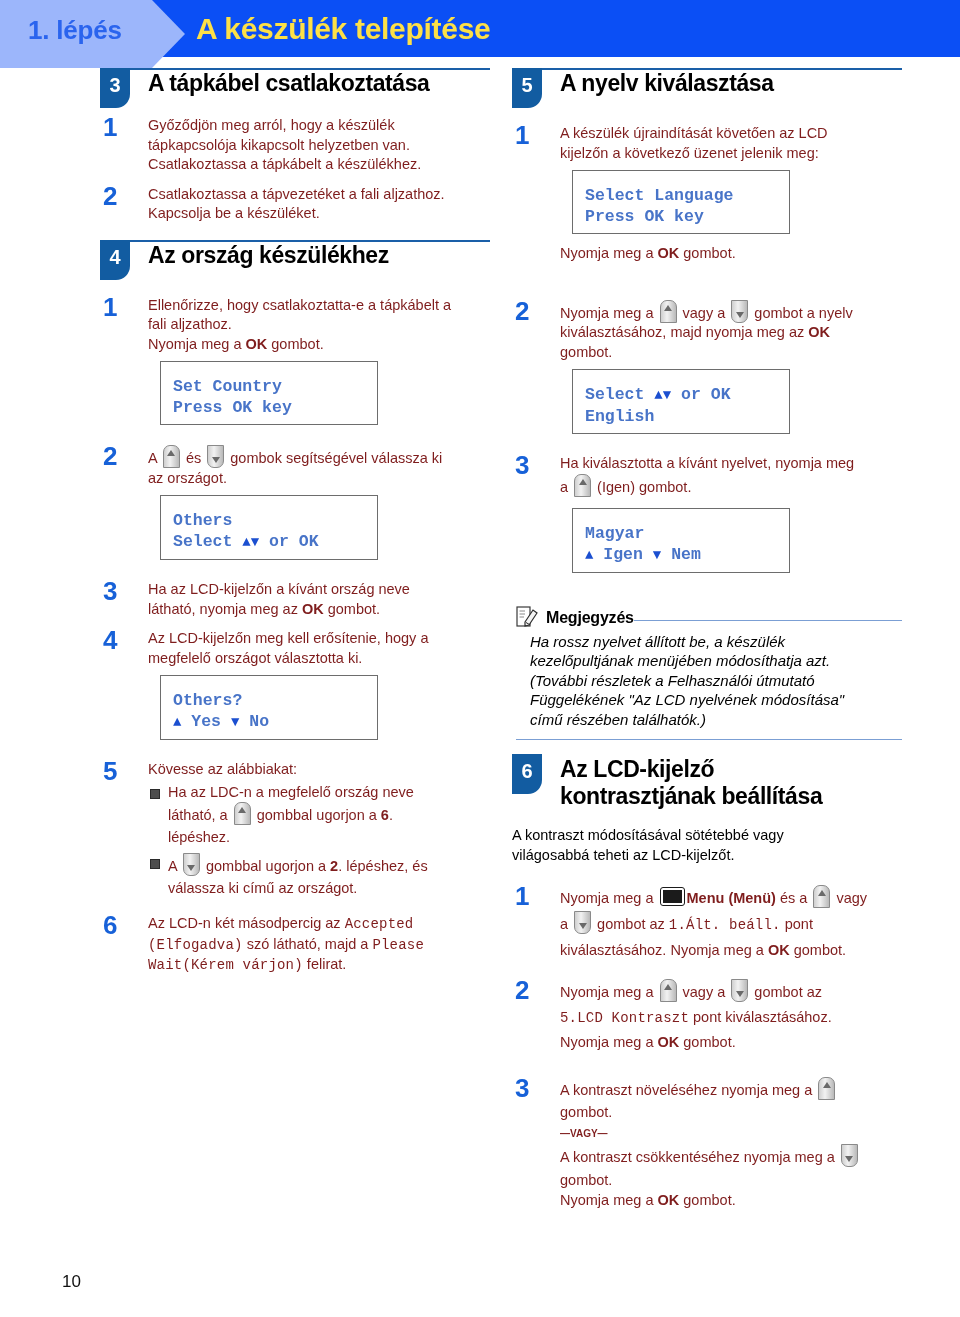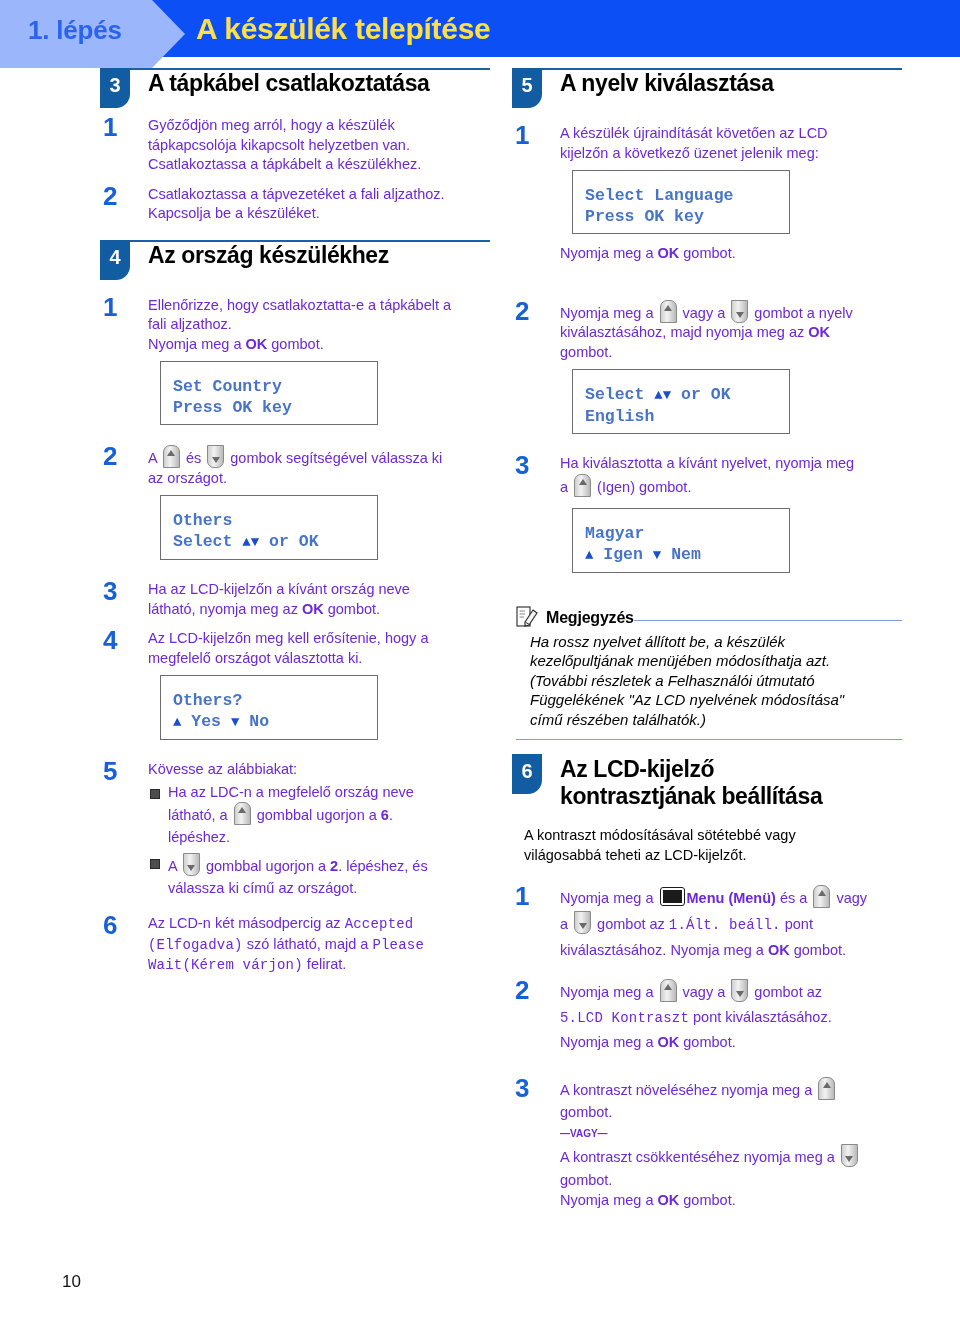--- a/index.html
+++ b/index.html
@@ -29,21 +29,21 @@
   .sec-badge{position:absolute;left:0;top:0;width:30px;height:40px;background:#125ca1;
     border-bottom-right-radius:14px;
     color:#fff;font-size:20px;font-weight:bold;text-align:center;line-height:34px;}
   .sec-title{margin:0;padding:2px 0 0 48px;min-height:40px;font-size:23px;font-weight:bold;
     line-height:27px;letter-spacing:-.4px;color:#000;}
 
   
   .step{position:relative;padding:0 0 10px 48px;min-height:26px;}
   .step-num{position:absolute;left:3px;top:-4px;font-size:26px;font-weight:bold;color:#1761d8;
     font-family:"Liberation Sans",sans-serif;}
-  .step-body{font-size:14.5px;line-height:19.5px;color:#6d28d9;}
+  .step-body{font-size:14.5px;line-height:19.5px;color:#7f1d1d;}
   .plain{font-size:14.5px;line-height:19.5px;padding:0 0 10px 0;}
 
   b.ok{font-weight:bold;}
   .mono{font-family:"Liberation Mono","DejaVu Sans Mono",monospace;font-size:14px;letter-spacing:.2px;}
 
   
   .lcd{border:1.5px solid #6d6d6d;padding:14px 12px 6px 12px;margin:7px 0 10px 12px;
     display:inline-block;min-width:192px;font-weight:bold;}
   .lcd div{font-family:"Liberation Mono","DejaVu Sans Mono",monospace;
     font-size:16.5px;line-height:21px;color:#4874c8;white-space:pre;}
@@ -268,21 +268,21 @@
 
     <div class="section" style="margin-top:14px;">
       <div class="rule" style="background:transparent;"></div>
       <div class="sec-badge">6</div>
       <div class="sec-title">
         <span>Az LCD-kijelző</span><br>
         <span>kontrasztjának beállítása</span>
       </div>
     </div>
 
-    <div class="plain" style="margin-top:16px;margin-left:12px;">
+    <div class="plain" style="margin-top:16px;">
       <span>A kontraszt módosításával sötétebbé vagy</span><br>
       <span>világosabbá teheti az LCD-kijelzőt.</span>
     </div>
 
     <div class="step" style="margin-top:10px;">
       <div class="step-num">1</div>
       <div class="step-body" style="line-height:25px;">
         <span>Nyomja meg a </span><span class="menu-key"></span><b class="inline-b">Menu (Menü)</b><span> és a </span><span class="key up"><i></i></span><span> vagy</span><br>
         <span>a </span><span class="key down"><i></i></span><span> gombot az </span><span class="mono">1.Ált. beáll.</span><span> pont</span><br>
         <span style="line-height:19.5px;"><span>kiválasztásához. Nyomja meg a </span><b class="ok">OK</b><span> gombot.</span></span>

